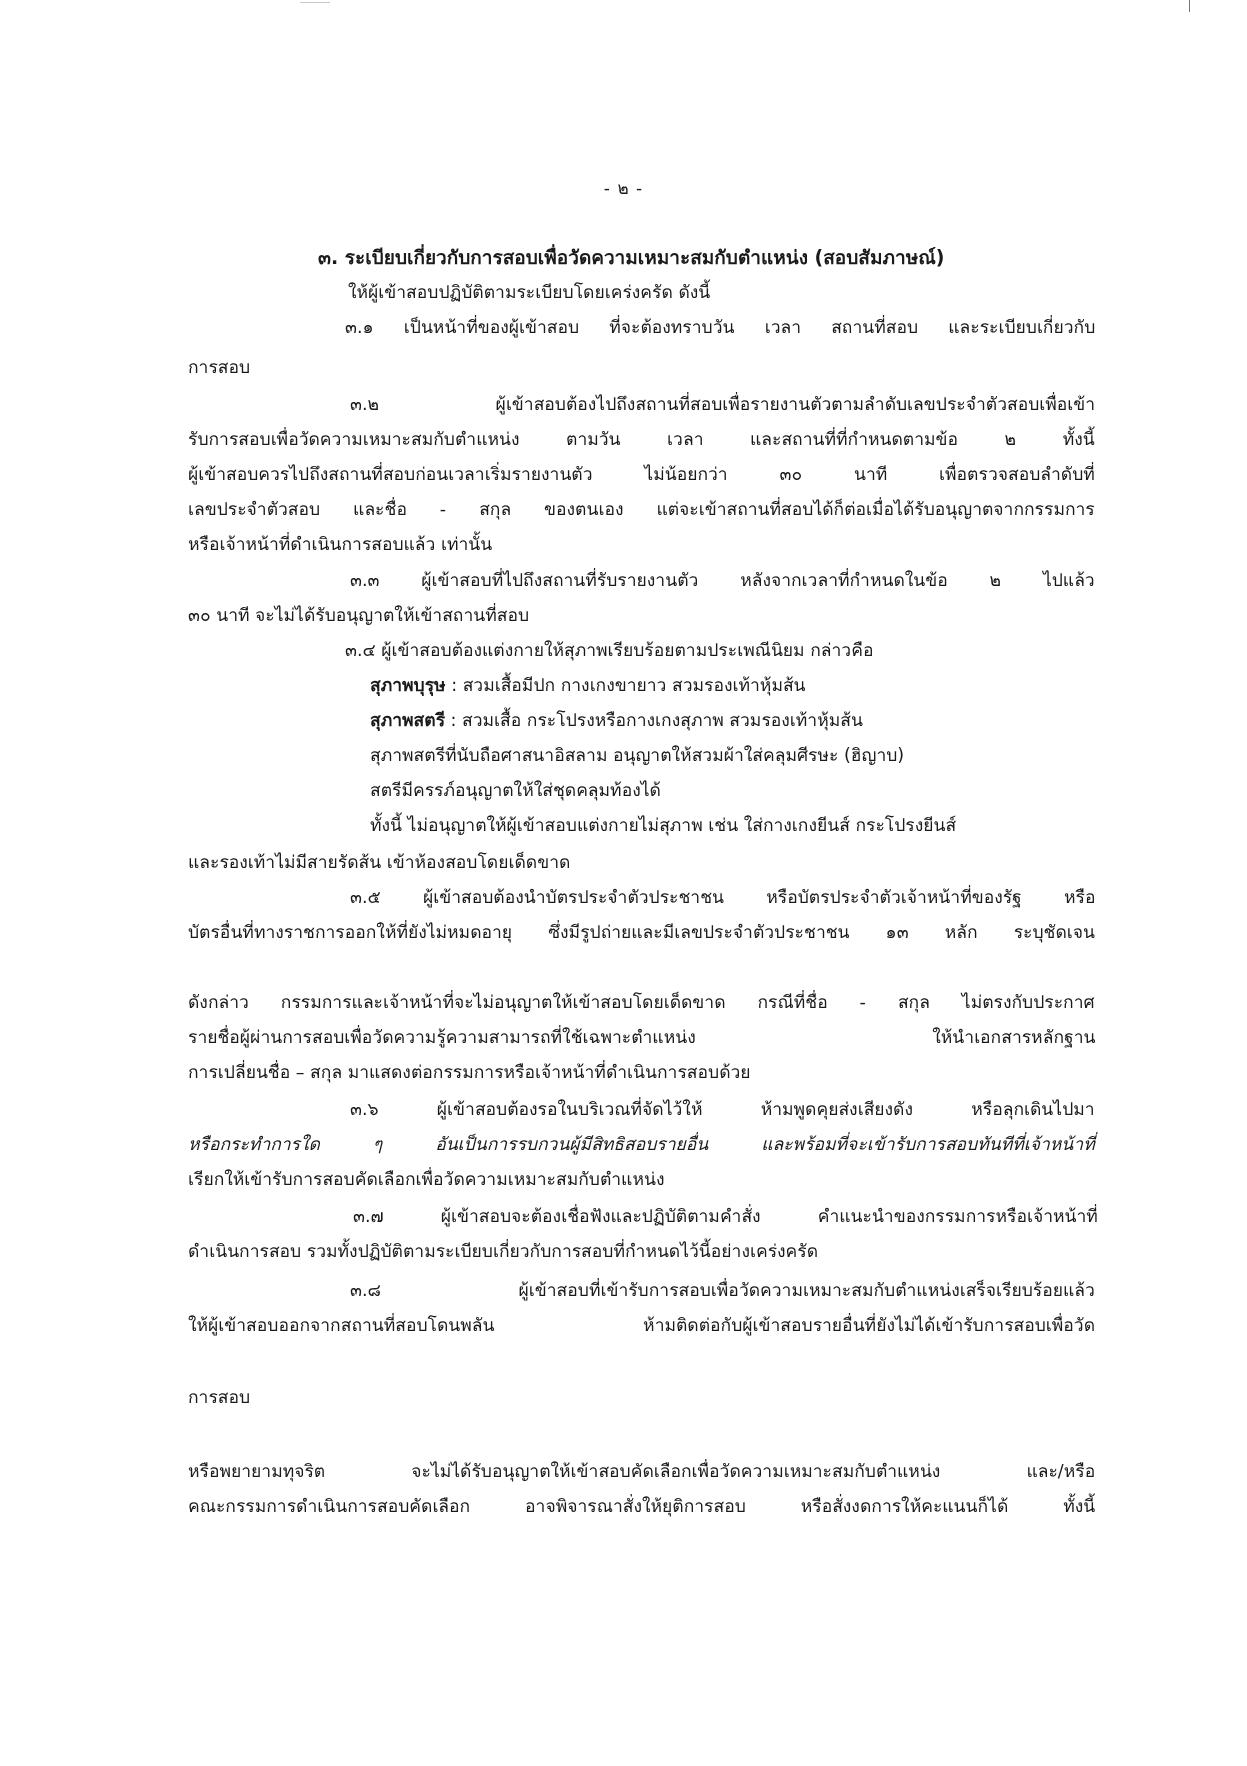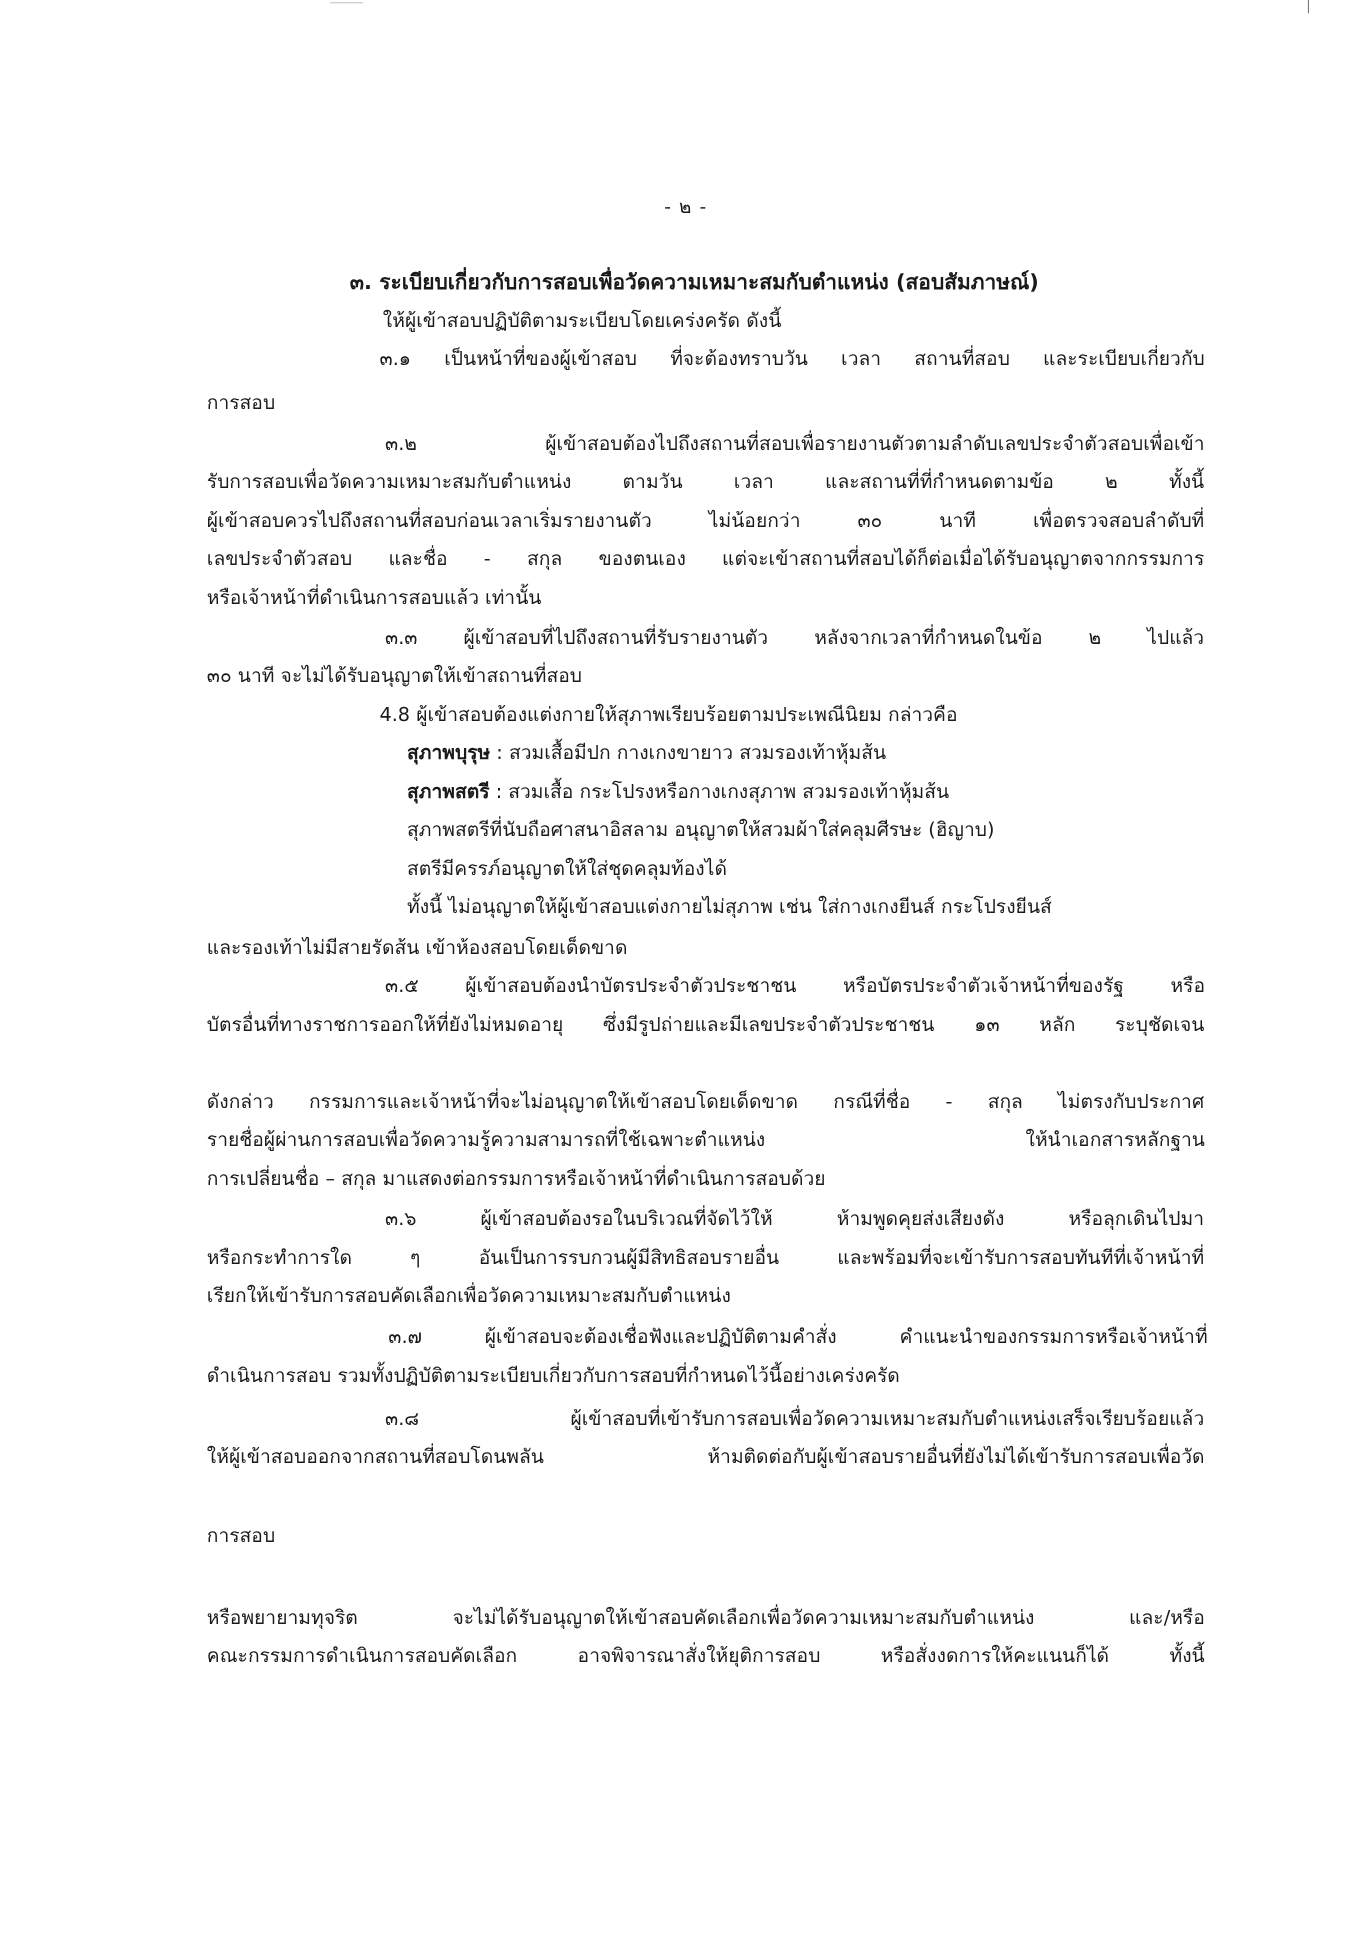--- a/index.html
+++ b/index.html
@@ -38,40 +38,40 @@
 
   <div class="line" style="left: 350px; top: 392px; word-spacing: 111px;">๓.๒ ผู้เข้าสอบต้องไปถึงสถานที่สอบเพื่อรายงานตัวตามลำดับเลขประจำตัวสอบเพื่อเข้า</div>
   <div class="line" style="left: 188px; top: 427px; word-spacing: 41px;">รับการสอบเพื่อวัดความเหมาะสมกับตำแหน่ง ตามวัน เวลา และสถานที่ที่กำหนดตามข้อ ๒ ทั้งนี้</div>
   <div class="line" style="left: 188px; top: 462px; word-spacing: 46.25px;">ผู้เข้าสอบควรไปถึงสถานที่สอบก่อนเวลาเริ่มรายงานตัว ไม่น้อยกว่า ๓๐ นาที เพื่อตรวจสอบลำดับที่</div>
   <div class="line" style="left: 188px; top: 497px; word-spacing: 27.4px;">เลขประจำตัวสอบ และชื่อ - สกุล ของตนเอง แต่จะเข้าสถานที่สอบได้ก็ต่อเมื่อได้รับอนุญาตจากกรรมการ</div>
   <div class="line" style="left:188px; top:532px;">หรือเจ้าหน้าที่ดำเนินการสอบแล้ว เท่านั้น</div>
 
   <div class="line" style="left: 350px; top: 568px; word-spacing: 36.25px;">๓.๓ ผู้เข้าสอบที่ไปถึงสถานที่รับรายงานตัว หลังจากเวลาที่กำหนดในข้อ ๒ ไปแล้ว</div>
   <div class="line" style="left:188px; top:603px;">๓๐ นาที จะไม่ได้รับอนุญาตให้เข้าสถานที่สอบ</div>
 
-  <div class="line" style="left:345px; top:638px;">4.8 ผู้เข้าสอบต้องแต่งกายให้สุภาพเรียบร้อยตามประเพณีนิยม กล่าวคือ</div>
+  <div class="line" style="left:345px; top:638px;">๓.๔ ผู้เข้าสอบต้องแต่งกายให้สุภาพเรียบร้อยตามประเพณีนิยม กล่าวคือ</div>
   <div class="line" style="left:370px; top:673px;">
     <span class="bold">สุภาพบุรุษ</span><span> : สวมเสื้อมีปก กางเกงขายาว สวมรองเท้าหุ้มส้น</span>
   </div>
   <div class="line" style="left:370px; top:708px;">
     <span class="bold">สุภาพสตรี</span><span> : สวมเสื้อ กระโปรงหรือกางเกงสุภาพ สวมรองเท้าหุ้มส้น</span>
   </div>
   <div class="line" style="left:370px; top:743px;">สุภาพสตรีที่นับถือศาสนาอิสลาม อนุญาตให้สวมผ้าใส่คลุมศีรษะ (ฮิญาบ)</div>
   <div class="line" style="left:370px; top:778px;">สตรีมีครรภ์อนุญาตให้ใส่ชุดคลุมท้องได้</div>
   <div class="line" style="left:370px; top:813px;">ทั้งนี้ ไม่อนุญาตให้ผู้เข้าสอบแต่งกายไม่สุภาพ เช่น ใส่กางเกงยีนส์ กระโปรงยีนส์</div>
   <div class="line" style="left:188px; top:850px;">และรองเท้าไม่มีสายรัดส้น เข้าห้องสอบโดยเด็ดขาด</div>
 
   <div class="line" style="left: 350px; top: 885px; word-spacing: 36.6667px;">๓.๕ ผู้เข้าสอบต้องนำบัตรประจำตัวประชาชน หรือบัตรประจำตัวเจ้าหน้าที่ของรัฐ หรือ</div>
   <div class="line" style="left: 188px; top: 920px; word-spacing: 30.5px;">บัตรอื่นที่ทางราชการออกให้ที่ยังไม่หมดอายุ ซึ่งมีรูปถ่ายและมีเลขประจำตัวประชาชน ๑๓ หลัก ระบุชัดเจน</div>
   <div class="line" style="left: 188px; top: 990px; word-spacing: 26.4px;">ดังกล่าว กรรมการและเจ้าหน้าที่จะไม่อนุญาตให้เข้าสอบโดยเด็ดขาด กรณีที่ชื่อ - สกุล ไม่ตรงกับประกาศ</div>
   <div class="line" style="left: 188px; top: 1025px; word-spacing: 231px;">รายชื่อผู้ผ่านการสอบเพื่อวัดความรู้ความสามารถที่ใช้เฉพาะตำแหน่ง ให้นำเอกสารหลักฐาน</div>
   <div class="line" style="left:188px; top:1060px;">การเปลี่ยนชื่อ – สกุล มาแสดงต่อกรรมการหรือเจ้าหน้าที่ดำเนินการสอบด้วย</div>
 
   <div class="line" style="left: 350px; top: 1097px; word-spacing: 52.6667px;">๓.๖ ผู้เข้าสอบต้องรอในบริเวณที่จัดไว้ให้ ห้ามพูดคุยส่งเสียงดัง หรือลุกเดินไปมา</div>
-  <div class="line" style="left: 188px; top: 1132px; word-spacing: 47.3333px;">หรือกระทำการใด ๆ อันเป็นการรบกวนผู้มีสิทธิสอบรายอื่น และพร้อมที่จะเข้ารับการสอบทันทีที่เจ้าหน้าที่</div>
+  <div class="line" style="left: 188px; top: 1132px; word-spacing: 47.3333px; font-style: italic;">หรือกระทำการใด ๆ อันเป็นการรบกวนผู้มีสิทธิสอบรายอื่น และพร้อมที่จะเข้ารับการสอบทันทีที่เจ้าหน้าที่</div>
   <div class="line" style="left:188px; top:1167px;">เรียกให้เข้ารับการสอบคัดเลือกเพื่อวัดความเหมาะสมกับตำแหน่ง</div>
 
   <div class="line" style="left: 353px; top: 1204px; word-spacing: 51.5px;">๓.๗ ผู้เข้าสอบจะต้องเชื่อฟังและปฏิบัติตามคำสั่ง คำแนะนำของกรรมการหรือเจ้าหน้าที่</div>
   <div class="line" style="left:188px; top:1239px;">ดำเนินการสอบ รวมทั้งปฏิบัติตามระเบียบเกี่ยวกับการสอบที่กำหนดไว้นี้อย่างเคร่งครัด</div>
 
   <div class="line" style="left: 350px; top: 1278px; word-spacing: 132px;">๓.๘ ผู้เข้าสอบที่เข้ารับการสอบเพื่อวัดความเหมาะสมกับตำแหน่งเสร็จเรียบร้อยแล้ว</div>
   <div class="line" style="left: 188px; top: 1313px; word-spacing: 143px;">ให้ผู้เข้าสอบออกจากสถานที่สอบโดนพลัน ห้ามติดต่อกับผู้เข้าสอบรายอื่นที่ยังไม่ได้เข้ารับการสอบเพื่อวัด</div>
   <div class="line" style="left:188px; top:1385px;">การสอบ</div>
 
   <div class="line" style="left: 188px; top: 1459px; word-spacing: 80.5px; text-align: right;">หรือพยายามทุจริต จะไม่ได้รับอนุญาตให้เข้าสอบคัดเลือกเพื่อวัดความเหมาะสมกับตำแหน่ง และ/หรือ</div>

